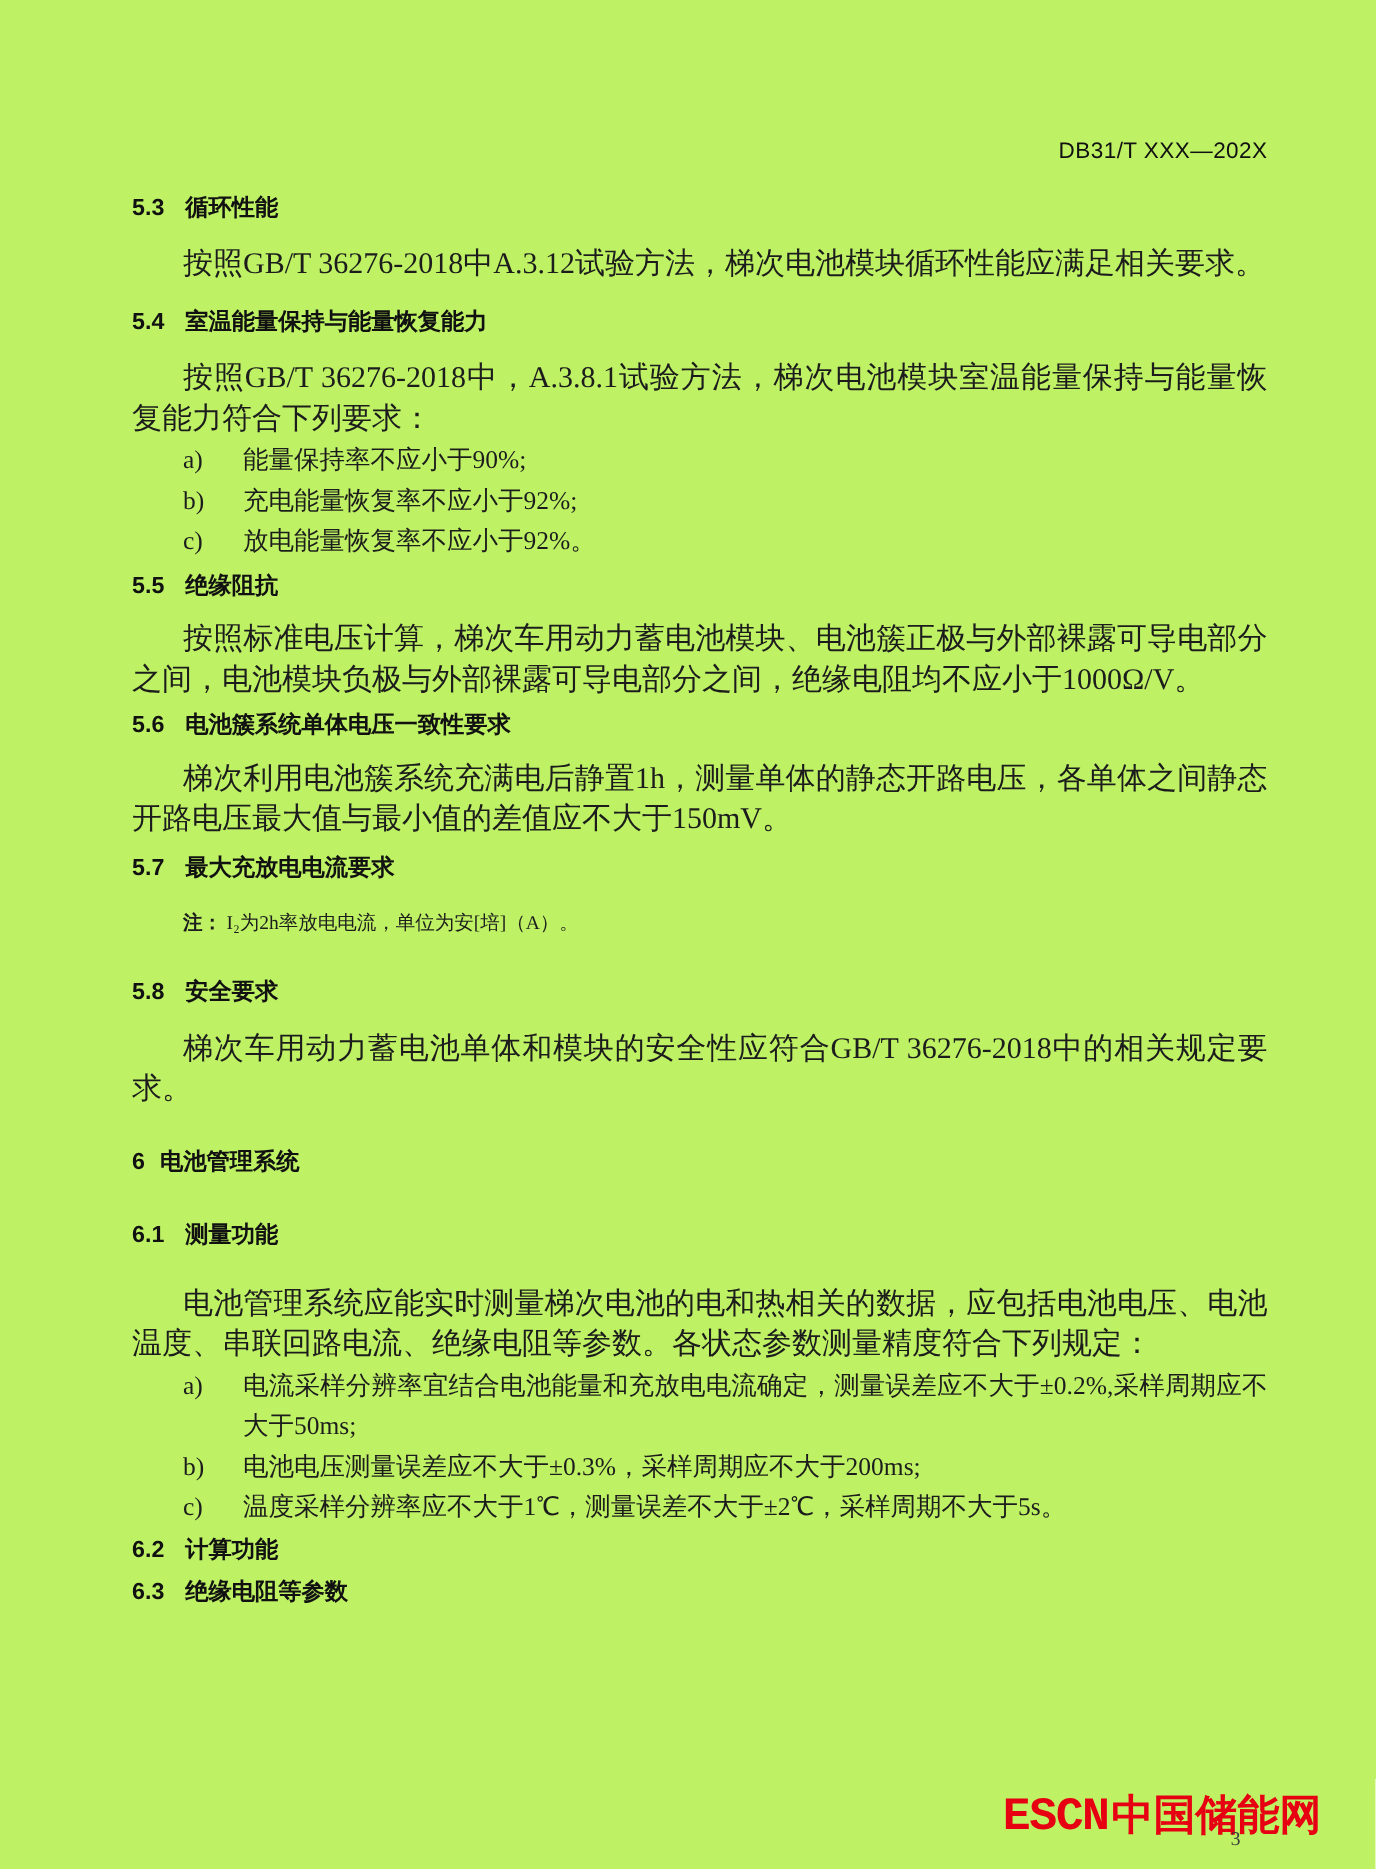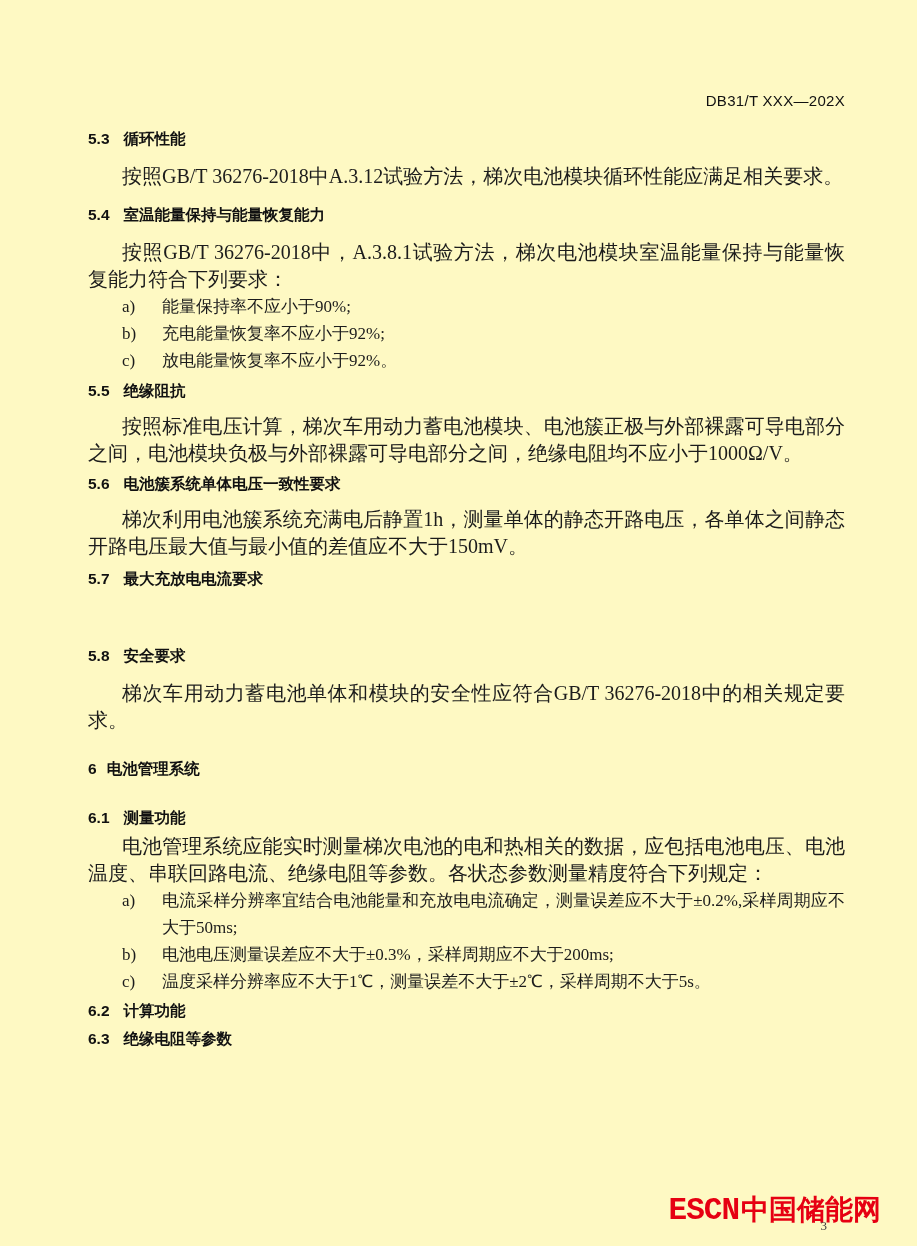--- a/index.html
+++ b/index.html
@@ -1,19 +1,19 @@
 <!DOCTYPE html>
 <html><head>
 <meta charset="utf-8">
 <style>
   html, body { margin:0; padding:0; background:#ffffff; }
   .page {
     position:relative;
     width:917px; height:1246px;
-    background:#fef9c3;
+    background:#bef264;
     box-sizing:border-box;
     padding:92px 72px 0 88px;
     overflow:hidden;
     font-family:"Liberation Serif", serif;
     color:#1c1c1c;
   }
   .doc-header {
     text-align:right;
     font-family:"Liberation Sans", sans-serif;
     font-size:15px;
@@ -67,24 +67,24 @@
   .logo-cn { font-size:28px; margin-left:2px; }
   .pageno {
     position:absolute;
     right:90px; bottom:12px;
     z-index:2;
     font-size:13px;
     color:#3a3a3a;
     font-family:"Liberation Serif", serif;
   }
   
-  .mt18{margin-top:18px}.mt14{margin-top:14px}.mt13{margin-top:5px}
+  .mt18{margin-top:18px}.mt14{margin-top:14px}.mt13{margin-top:22px}
   .mt12{margin-top:12px}.mt8{margin-top:8px}.mt7{margin-top:7px}
   .mt6{margin-top:6px}.mt5{margin-top:5px}.mt16{margin-top:16px}
-  .mt24{margin-top:24px}.mt28{margin-top:28px}.mt38{margin-top:56px}
+  .mt24{margin-top:24px}.mt28{margin-top:28px}.mt38{margin-top:26px}
 </style>
 </head>
 <body>
 
 <div class="page">
 
   <div class="doc-header">DB31/T XXX—202X</div>
 
   <div class="h2 mt18">
     <span class="hnum">5.3</span><span>循环性能</span>
@@ -110,20 +110,23 @@
   </div>
   <p class="body-p mt12">按照标准电压计算，梯次车用动力蓄电池模块、电池簇正极与外部裸露可导电部分之间，电池模块负极与外部裸露可导电部分之间，绝缘电阻均不应小于1000Ω/V。</p>
 
   <div class="h2 mt6">
     <span class="hnum">5.6</span><span>电池簇系统单体电压一致性要求</span>
   </div>
   <p class="body-p mt12">梯次利用电池簇系统充满电后静置1h，测量单体的静态开路电压，各单体之间静态开路电压最大值与最小值的差值应不大于150mV。</p>
 
   <div class="h2 mt8">
     <span class="hnum">5.7</span><span>最大充放电电流要求</span>
+  </div>
+  <div class="note mt16">
+    <span class="note-prefix">注：</span><span>I₂为2h率放电电流，单位为安[培]（A）。</span>
   </div>
 
   <div class="h2 mt38">
     <span class="hnum">5.8</span><span>安全要求</span>
   </div>
   <p class="body-p mt14">梯次车用动力蓄电池单体和模块的安全性应符合GB/T 36276-2018中的相关规定要求。</p>
 
   <div class="h1 mt24">
     <span class="hnum">6</span><span>电池管理系统</span>
   </div>

